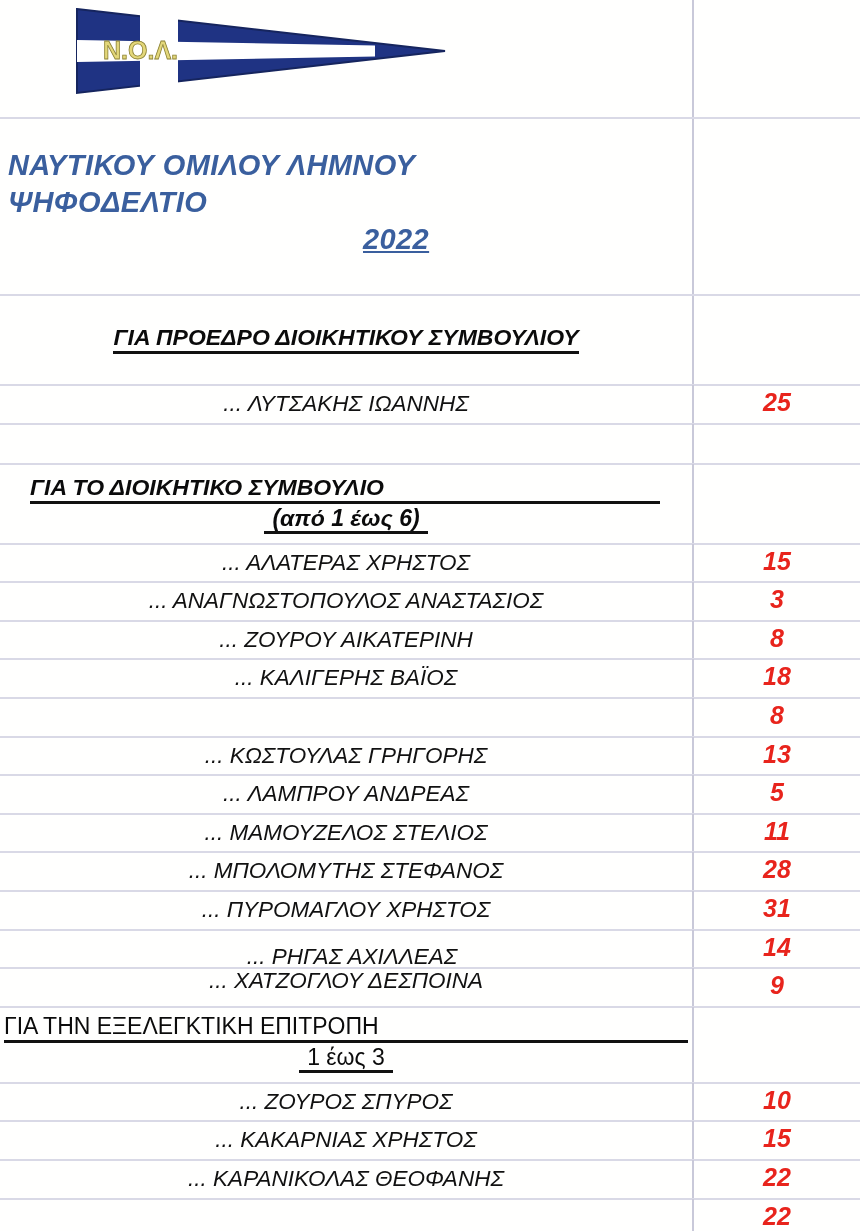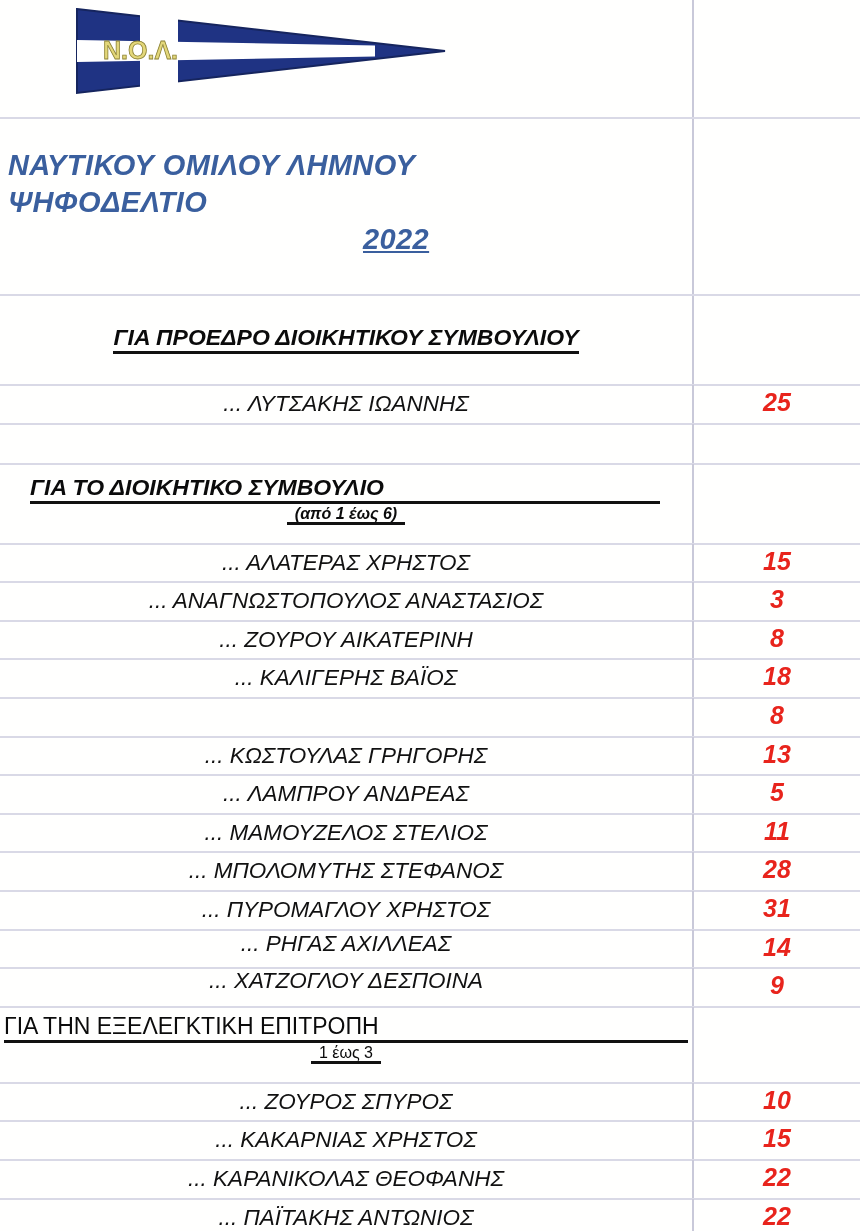--- a/index.html
+++ b/index.html
@@ -87,21 +87,21 @@
   }
   .sh-main.bolditalic {
     font-weight: bold;
     font-style: italic;
   }
   .sh-main.plain {
     font-weight: normal;
     font-style: normal;
   }
   .sh-sub {
-    font-size: 16px;
+    font-size: 23px;
     color: #0b0b0b;
     text-align: center;
     white-space: nowrap;
   }
   .sh-sub.bolditalic {
     font-weight: bold;
     font-style: italic;
   }
   .sh-sub.plain {
     font-weight: normal;
@@ -247,21 +247,21 @@
       </div>
       <div class="vline" style="left: 692px; top: 852.4px; height: 38.6px;"></div>
       <div class="hline" style="top: 890px;"></div>
       <div class="cand-row" style="top: 891px; height: 38.6px; border-radius: 18px;">
         <div class="cand-name" style="top: 6px;">... ΠΥΡΟΜΑΓΛΟΥ ΧΡΗΣΤΟΣ</div>
         <div class="cand-votes" style="top: 3px;">31</div>
       </div>
       <div class="vline" style="left: 692px; top: 891px; height: 38.6px;"></div>
       <div class="hline" style="top: 928.6px;"></div>
       <div class="cand-row" style="top: 929.6px; height: 38.6px;">
-        <div class="cand-name" style="top: 1px;">... ΡΗΓΑΣ ΑΧΙΛΛΕΑΣ</div>
+        <div class="cand-name" style="top: 14px; margin-left: 6px;">... ΡΗΓΑΣ ΑΧΙΛΛΕΑΣ</div>
         <div class="cand-votes" style="top: 3px;">14</div>
       </div>
       <div class="vline" style="left: 692px; top: 929.6px; height: 38.6px;"></div>
       <div class="hline" style="top: 967.2px;"></div>
       <div class="cand-row" style="top: 968.2px; height: 38.6px;">
         <div class="cand-name" style="top: 0;">...  ΧΑΤΖΟΓΛΟΥ ΔΕΣΠΟΙΝΑ</div>
         <div class="cand-votes" style="top: 3px;">9</div>
       </div>
       <div class="vline" style="left: 692px; top: 968.2px; height: 38.6px;"></div>
       <div class="hline" style="top: 1005.8px;"></div>
@@ -283,19 +283,18 @@
       </div>
       <div class="vline" style="left: 692px; top: 1121.4px; height: 38.6px;"></div>
       <div class="hline" style="top: 1159px;"></div>
       <div class="cand-row" style="top: 1160px; height: 38.6px;">
         <div class="cand-name" style="top: 6px;">... ΚΑΡΑΝΙΚΟΛΑΣ ΘΕΟΦΑΝΗΣ</div>
         <div class="cand-votes" style="top: 3px;">22</div>
       </div>
       <div class="vline" style="left: 692px; top: 1160px; height: 38.6px;"></div>
       <div class="hline" style="top: 1197.6px;"></div>
       <div class="cand-row" style="top: 1198.6px; height: 38.6px;">
-        <div class="cand-name" style="top: 6px;">... ΠΑΪΤΑΚΗΣ ΑΝΤΩΝΙΟΣ</div>
         <div class="cand-votes" style="top: 3px;">22</div>
       </div>
       <div class="vline" style="left: 692px; top: 1198.6px; height: 38.6px;"></div>
     </div>
 
 </div>
 
 </body></html>

